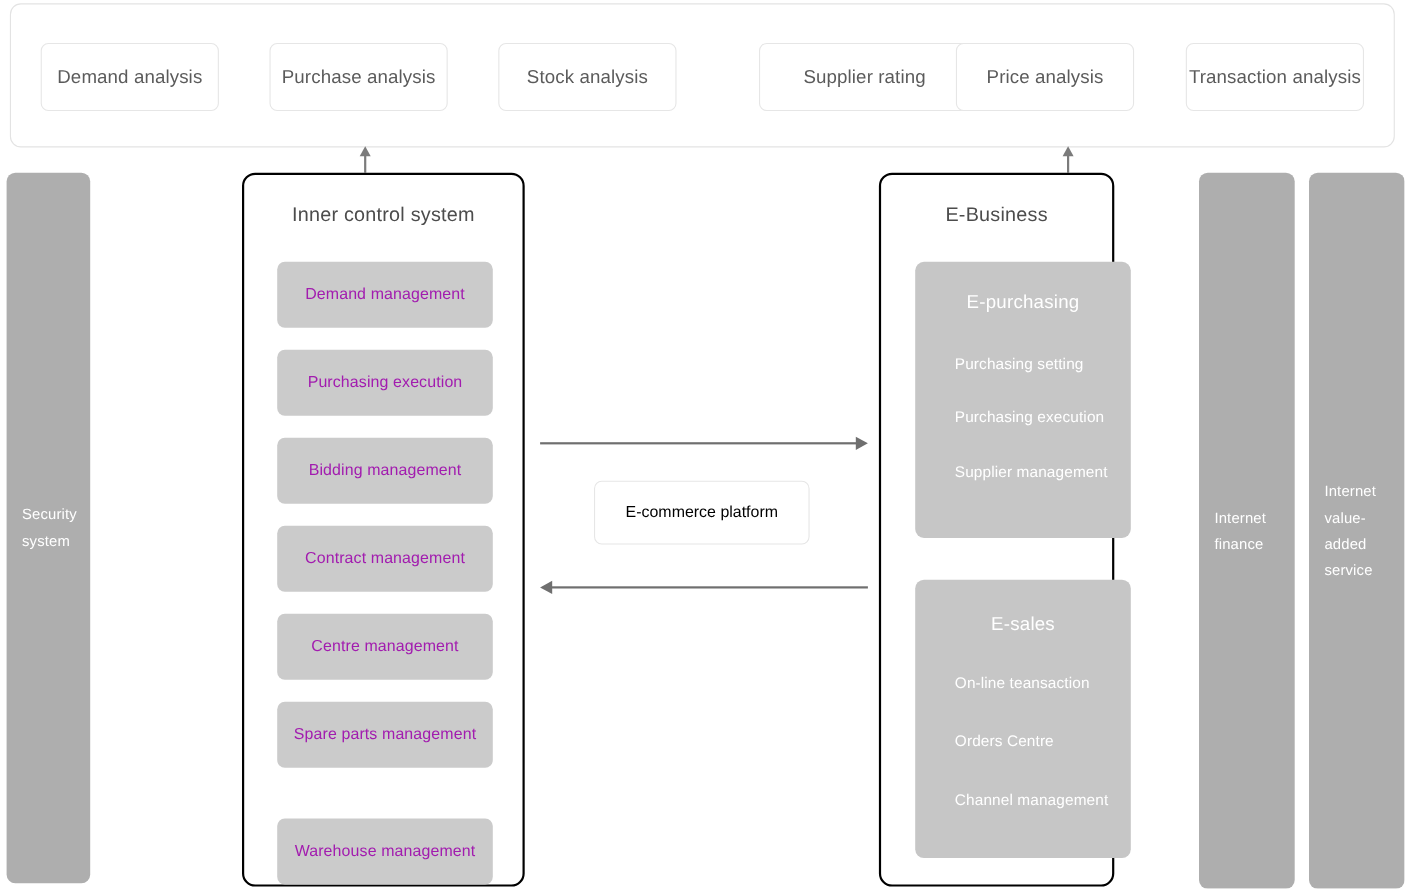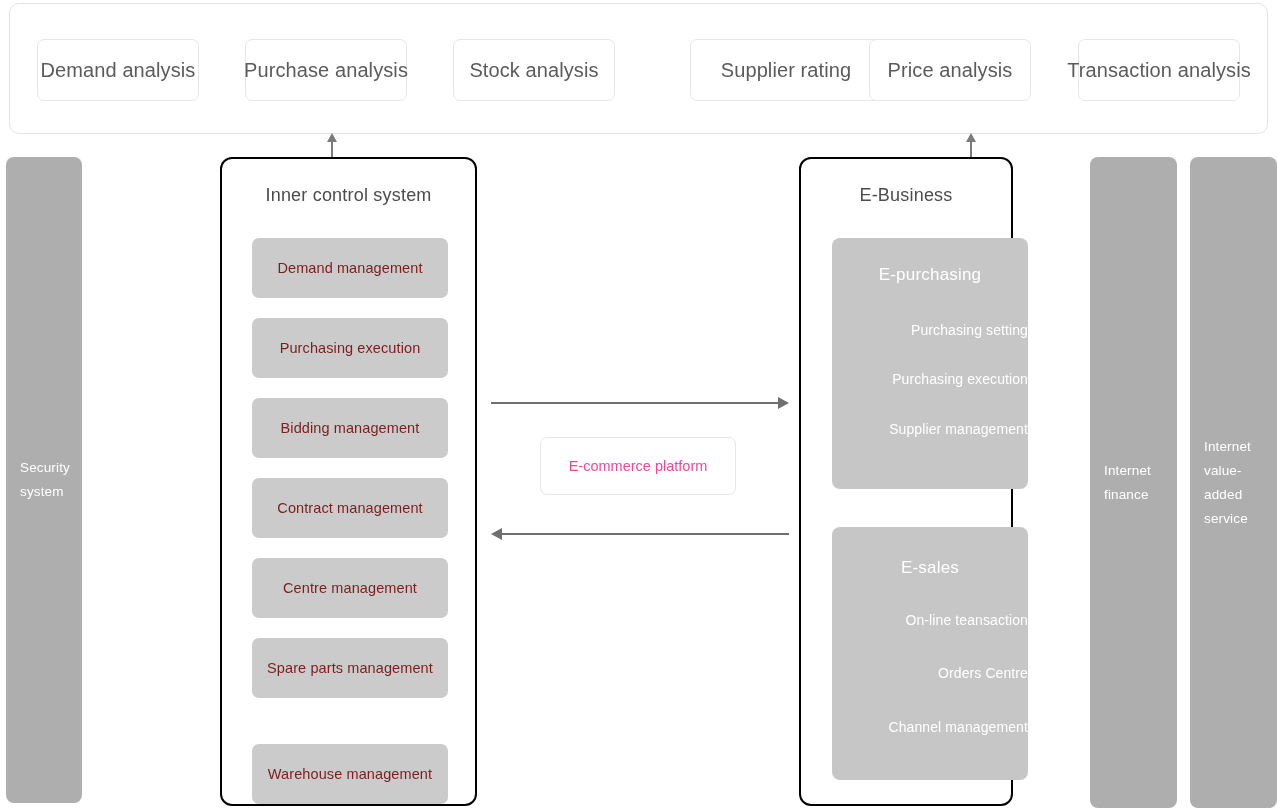--- a/index.html
+++ b/index.html
@@ -37,21 +37,21 @@
     top: 35px;
     height: 62px;
     box-sizing: border-box;
     border: 1px solid #e6e6e6;
     border-radius: 7px;
     background: #ffffff;
     display: flex;
     align-items: center;
     justify-content: center;
     color: #5b5b5b;
-    font-size: 20px;
+    font-size: 17px;
     letter-spacing: .1px;
     white-space: nowrap;
   }
 
   
   .up-arrow {
     position: absolute;
     width: 14px;
     height: 24px;
   }
@@ -115,21 +115,21 @@
   .icp-item {
     position: absolute;
     left: 30px;
     width: 196px;
     height: 60px;
     background: #cbcbcb;
     border-radius: 7px;
     display: flex;
     align-items: center;
     justify-content: center;
-    color: #7f1d1d;
+    color: #a21caf;
     font-size: 14.5px;
     letter-spacing: .1px;
     white-space: nowrap;
   }
 
   
   .eb-group {
     position: absolute;
     left: 31px;
     width: 196px;
@@ -142,21 +142,21 @@
     right: 0;
     text-align: center;
     color: #ffffff;
     font-size: 17px;
     letter-spacing: .2px;
   }
   .eb-sub {
     position: absolute;
     left: 0;
     right: 0;
-    text-align: right;
+    text-align: left;
     color: #ffffff;
     font-size: 14px;
     letter-spacing: .1px;
     white-space: nowrap;
     padding-left: 36px;
   }
 
   
   .h-arrow {
     position: absolute;
@@ -196,21 +196,21 @@
     top: 437px;
     width: 196px;
     height: 58px;
     box-sizing: border-box;
     border: 1px solid #e6e6e6;
     border-radius: 7px;
     background: #ffffff;
     display: flex;
     align-items: center;
     justify-content: center;
-    color: #ec4899;
+    color: #000000;
     font-size: 14.5px;
     white-space: nowrap;
   }
 </style>
 </head>
 <body>
 
 <div id="canvas">
 
   <div class="analysis-bar">

